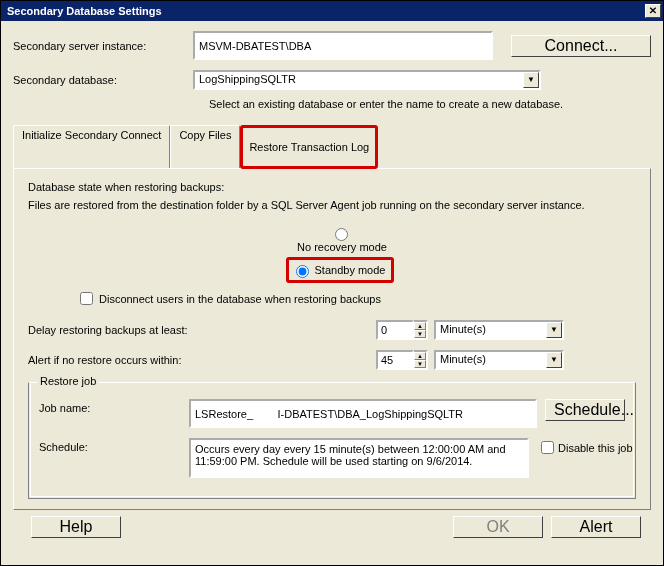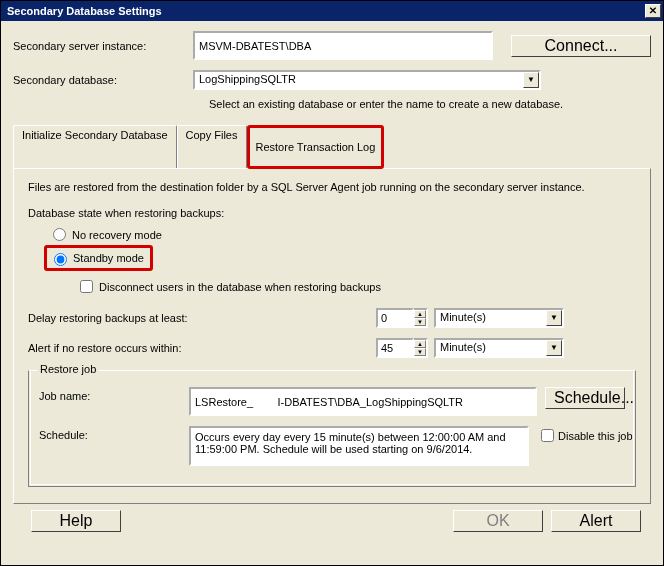--- a/index.html
+++ b/index.html
@@ -98,21 +98,21 @@
   }
   .tabbody {
     border: 1px solid #fff;
     border-right-color: #808080;
     border-bottom-color: #808080;
     padding: 12px 14px 10px 14px;
     min-height: 336px;
     position: relative;
     z-index: 1;
   }
-  .radio-row { display: flex; align-items: flex-end; margin: 4px 0 4px 20px; }
+  .radio-row { display: flex; align-items: center; margin: 4px 0 4px 20px; flex-direction: column; }
   .radio-row input { margin-right: 6px; }
   .radio-hl {
     border: 3px solid #d40000;
     border-radius: 3px;
     padding: 2px 6px 2px 2px;
     display: inline-flex;
     align-items: center;
   }
   .chk-row { display: flex; align-items: center; margin: 6px 0 12px 48px; }
   .chk-row input { margin-right: 6px; }
@@ -205,29 +205,29 @@
   <div class="row" style="margin-top:10px">
     <div class="label-col">Secondary database:</div>
     <div class="combo" style="width:348px">
       <span>LogShippingSQLTR</span>
       <div class="arrow">▼</div>
     </div>
   </div>
   <div class="helptext">Select an existing database or enter the name to create a new database.</div>
 
   <div class="tabstrip">
-    <div class="tab">Initialize Secondary Database</div>
+    <div class="tab">Initialize Secondary Connect</div>
     <div class="tab">Copy Files</div>
     <div class="tab active tab-hl">Restore Transaction Log</div>
   </div>
 
   <div class="tabbody">
+    <div style="margin-bottom:6px">Database state when restoring backups:</div>
+
     <div style="margin-bottom:14px">Files are restored from the destination folder by a SQL Server Agent job running on the secondary server instance.</div>
-
-    <div style="margin-bottom:6px">Database state when restoring backups:</div>
 
     <div class="radio-row">
       <input type="radio" name="mode" style="">
       <span>No recovery mode</span>
     </div>
 
     <div class="radio-row" style="margin-left:16px">
       <span class="radio-hl">
         <input type="radio" name="mode" checked="" style="">
         <span>Standby mode</span>

